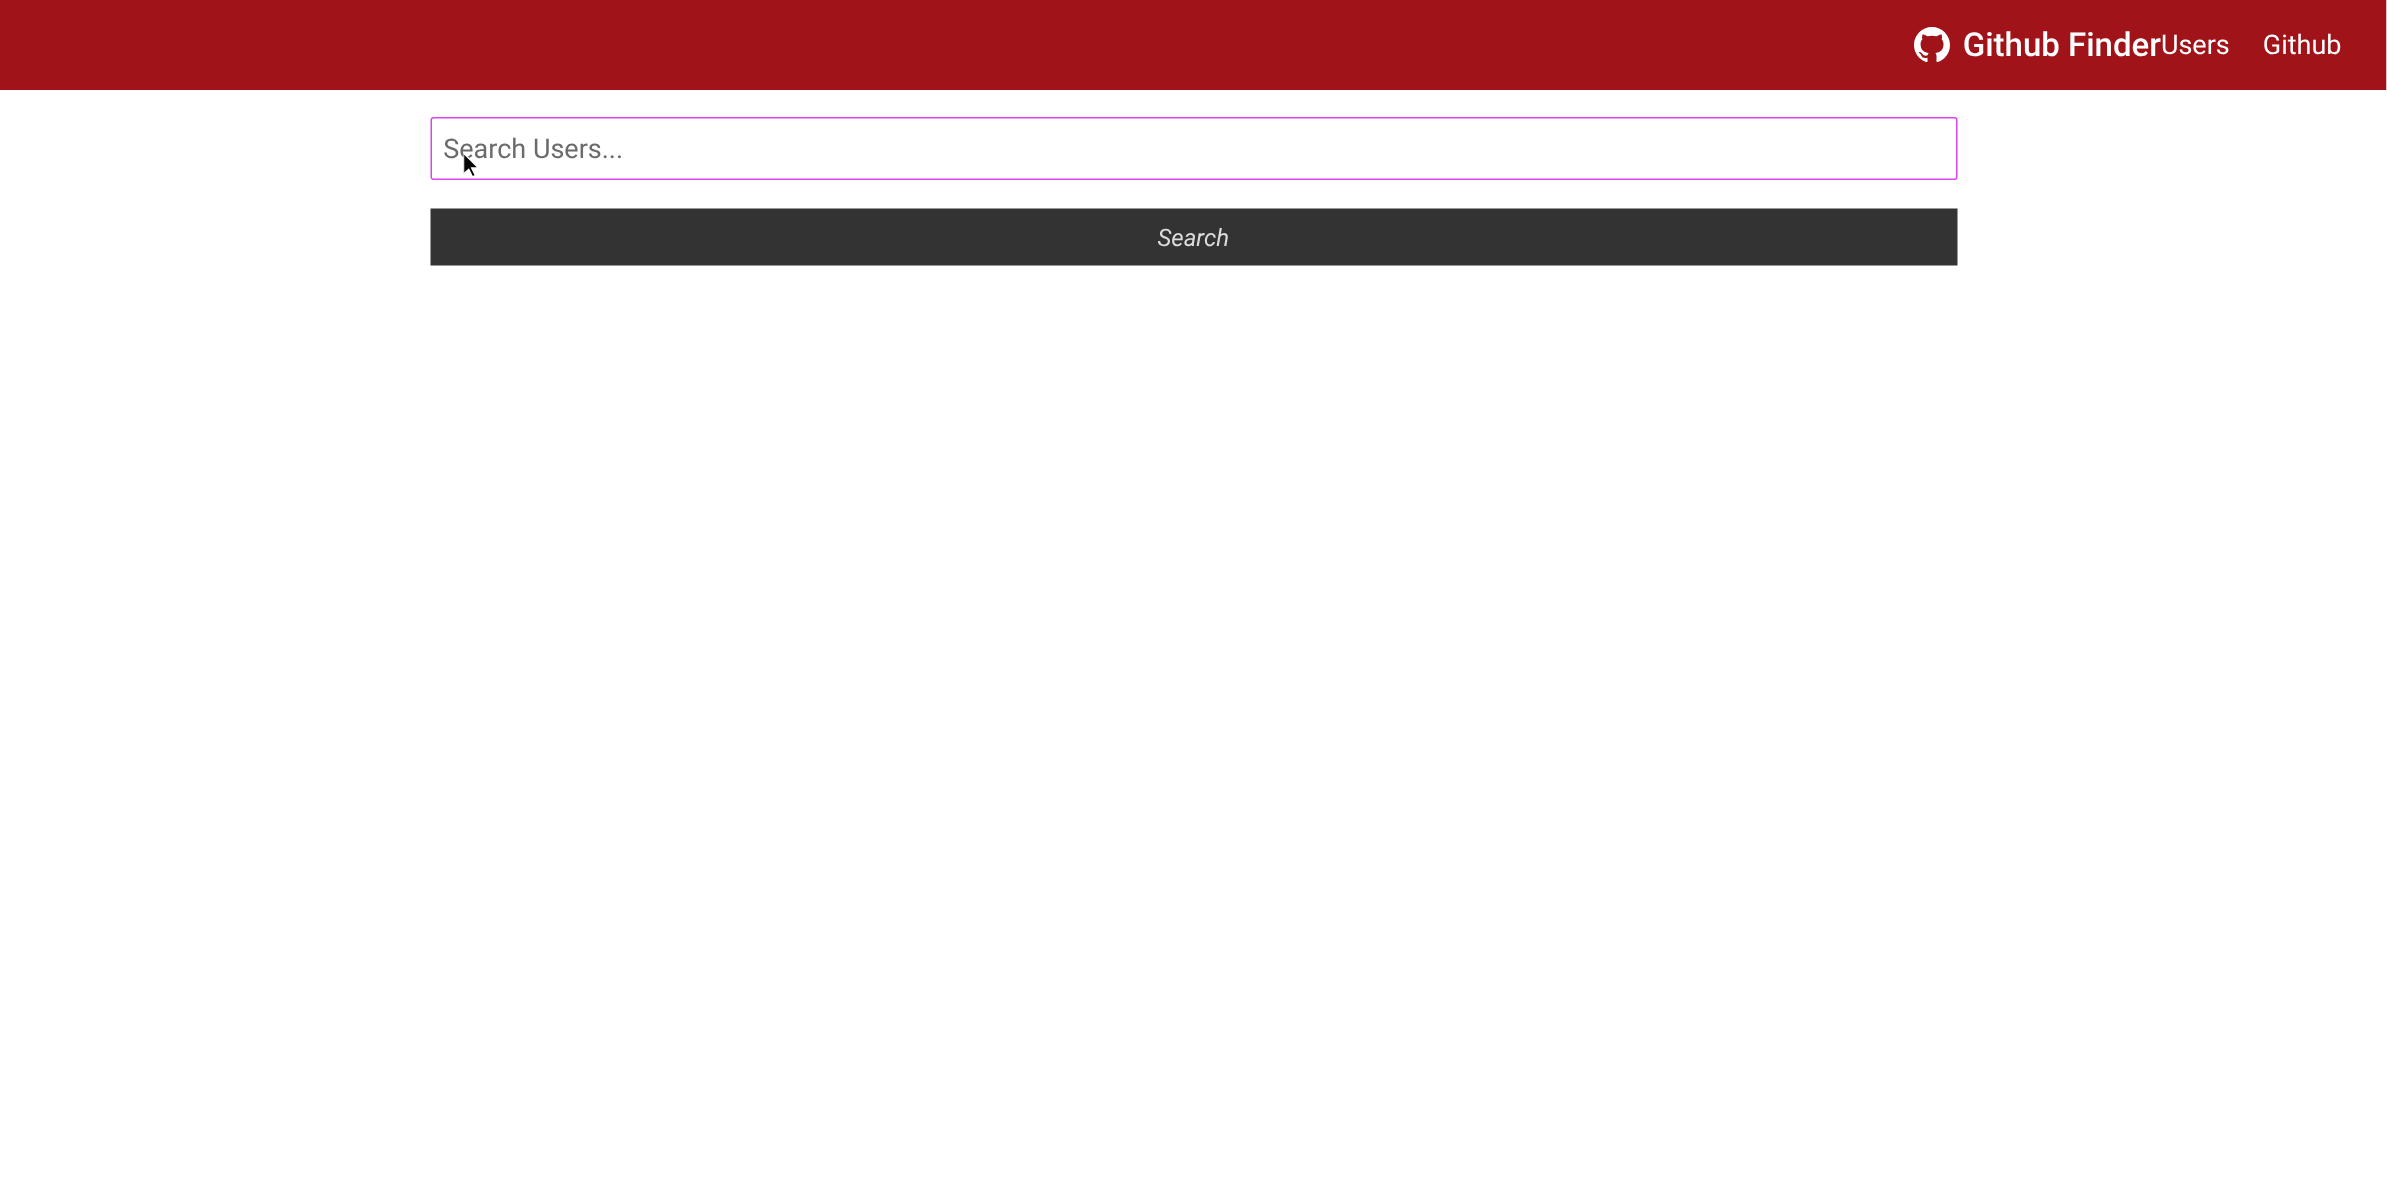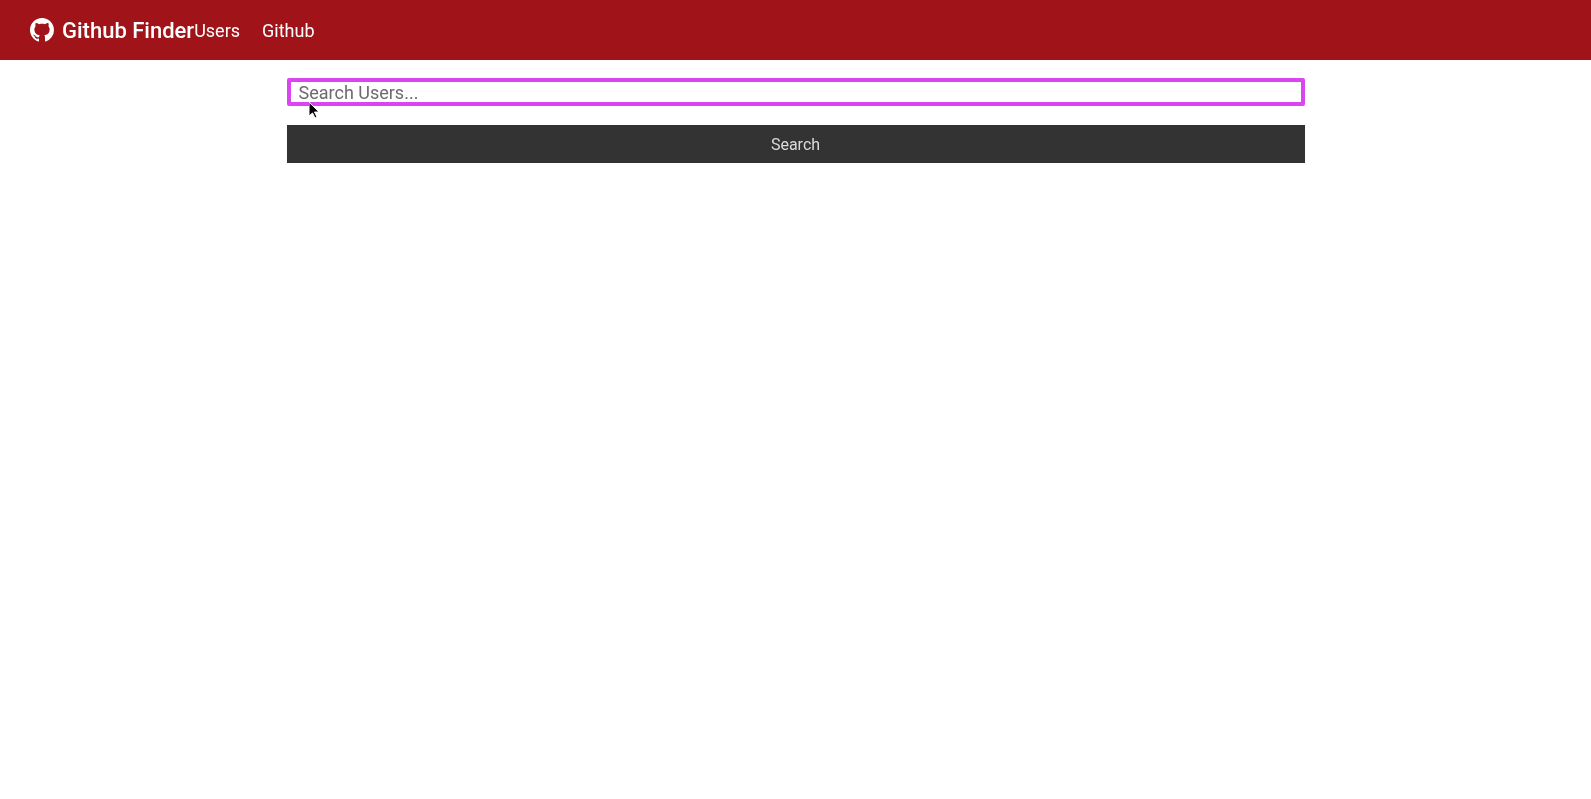--- a/index.html
+++ b/index.html
@@ -15,21 +15,21 @@
       height: 799px;
       overflow: hidden;
     }
     
     .navbar {
       background-color: #a01318;
       width: 100%;
       height: 60px;
       display: flex;
       align-items: center;
-      justify-content: flex-start;
+      justify-content: flex-end;
       padding: 0 30px;
       color: #ffffff;
     }
     
     .navbar-brand {
       display: flex;
       align-items: center;
       gap: 8px;
     }
     
@@ -60,44 +60,45 @@
     }
     
     .container {
       max-width: 1018px;
       margin: 0 auto;
       padding-top: 18px;
     }
     
     .search-input {
       width: 100%;
-      height: 28px;
+      height: 42px;
       padding: 8px 8px;
       font-size: 18px;
-      border: 4px solid #d946ef;
+      border: 1px solid #d946ef;
       border-radius: 2px;
       outline: none;
       font-family: inherit;
       color: #0f766e;
     }
     
     .search-input::placeholder {
       color: #6b6b6b;
     }
     
     .search-button {
       width: 100%;
       height: 38px;
       margin-top: 19px;
       background-color: #333333;
       color: #dcdcdc;
       border: none;
       font-size: 16px;
       cursor: pointer;
       font-family: inherit;
+      font-style: italic;
     }
     
     .cursor {
       position: absolute;
       left: 309px;
       top: 102px;
       width: 16px;
       height: 16px;
       pointer-events: none;
       z-index: 1000;

